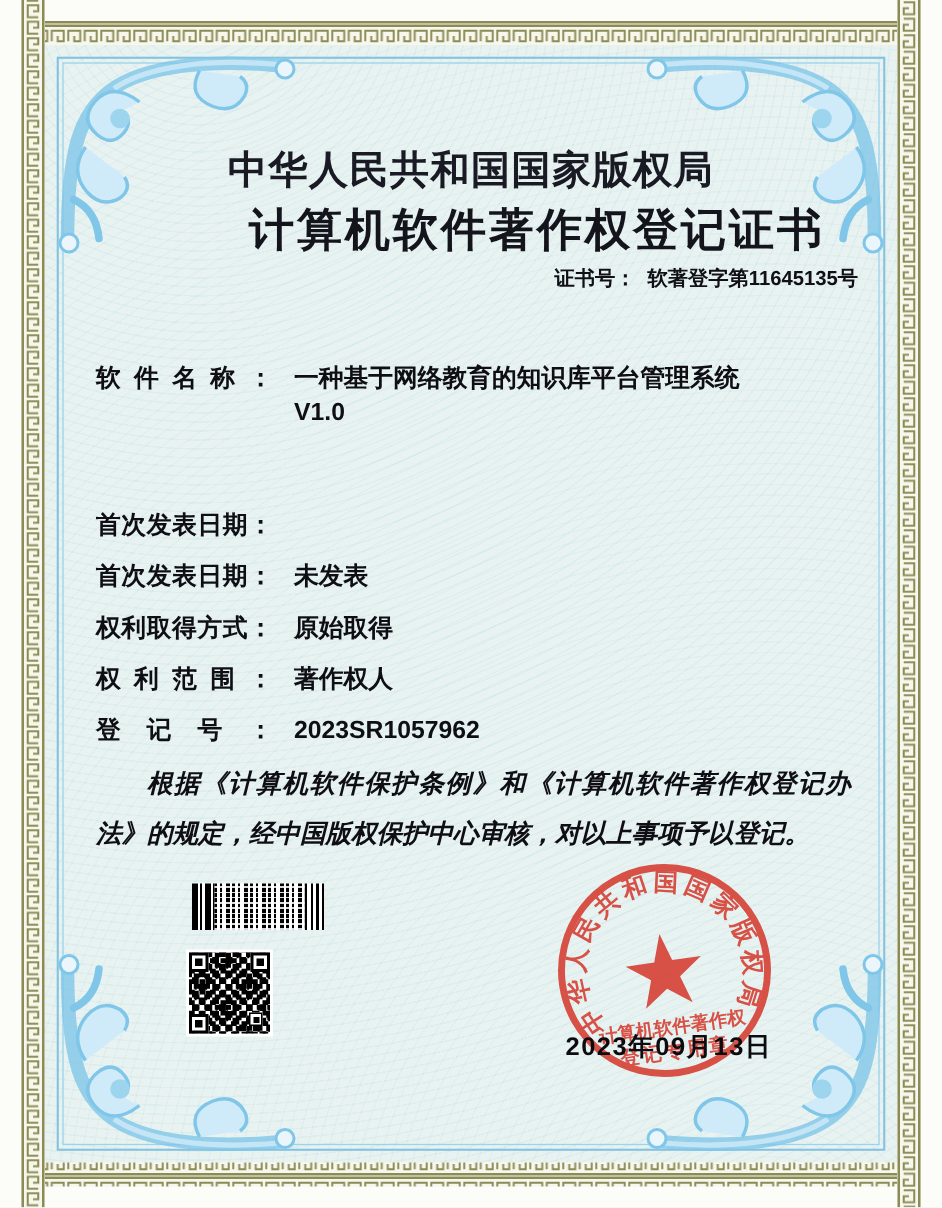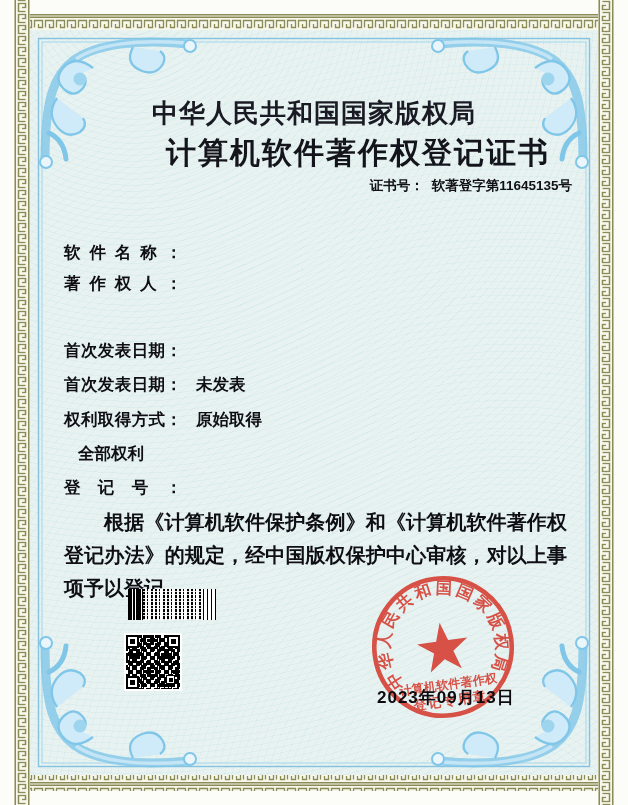--- a/index.html
+++ b/index.html
@@ -50,22 +50,22 @@
   .field-label{
     flex:0 0 118px;display:inline-block;width:118px;
     text-align:justify;text-align-last:justify;white-space:nowrap;
   }
   .field-value{margin-left:14px;white-space:pre-line;}
   .row-0{top:205px;margin-top:36px;} .row-1{top:272px;} .row-2{top:339px;}
   .row-3{top:373px;} .row-4{top:408px;} .row-5{top:442px;} .row-6{top:476px;align-items:flex-end;}
 
   .statement{
     position:absolute;left:64px;top:506px;width:503px;
-    font-size:20px;font-weight:700;line-height:33px;
-    text-indent:2em;color:#0e0e14;text-align:justify;
+    font-size:17px;font-weight:700;line-height:33px;
+    text-indent:2em;color:#0e0e14;text-align:justify;font-style:italic;
   }
 
   
   .barcode{
     position:absolute;left:128px;top:589px;width:88px;height:31px;
     display:flex;background:#fff;
   }
   .bc-start{width:15px;height:100%;
     background:repeating-linear-gradient(90deg,#000 0 4px,#fff 4px 5.5px,#000 5.5px 7px,#fff 7px 8.5px);}
   .bc-mid{flex:1;height:100%;
@@ -155,40 +155,43 @@
 
     <div class="issuer">中华人民共和国国家版权局</div>
     <div class="cert-title">计算机软件著作权登记证书</div>
 
     <div class="cert-no-line">
       <span class="lbl">证书号：</span><span>软著登字第11645135号</span>
     </div>
 
     <div class="field-row row-0">
       <span class="field-label">软件名称：</span>
+      <span class="field-value">一种基于网络教育的知识库平台管理系统
+V1.0</span>
     </div>
     <div class="field-row row-1">
-      <span class="field-label">著作权人：</span>
     </div>
     <div class="field-row row-2">
       <span class="field-label">首次发表日期：</span>
     </div>
     <div class="field-row row-4">
       <span class="field-label">权利取得方式：</span>
       <span class="field-value">原始取得</span>
     </div>
     <div class="field-row row-3">
       <span class="field-label">首次发表日期：</span>
       <span class="field-value">未发表</span>
     </div>
     <div class="field-row row-5">
-      <span class="field-value">全部权利</span>
+      <span class="field-label">权利范围：</span>
+      <span class="field-value">著作权人</span>
     </div>
     <div class="field-row row-6">
       <span class="field-label">登记号：</span>
+      <span class="field-value">2023SR1057962</span>
     </div>
 
     <div class="statement">根据《计算机软件保护条例》和《计算机软件著作权登记办法》的规定，经中国版权保护中心审核，对以上事项予以登记。</div>
 
     <div class="barcode">
       <span class="bc-start"></span>
       <span class="bc-mid"></span>
       <span class="bc-end"></span>
     </div>
 

